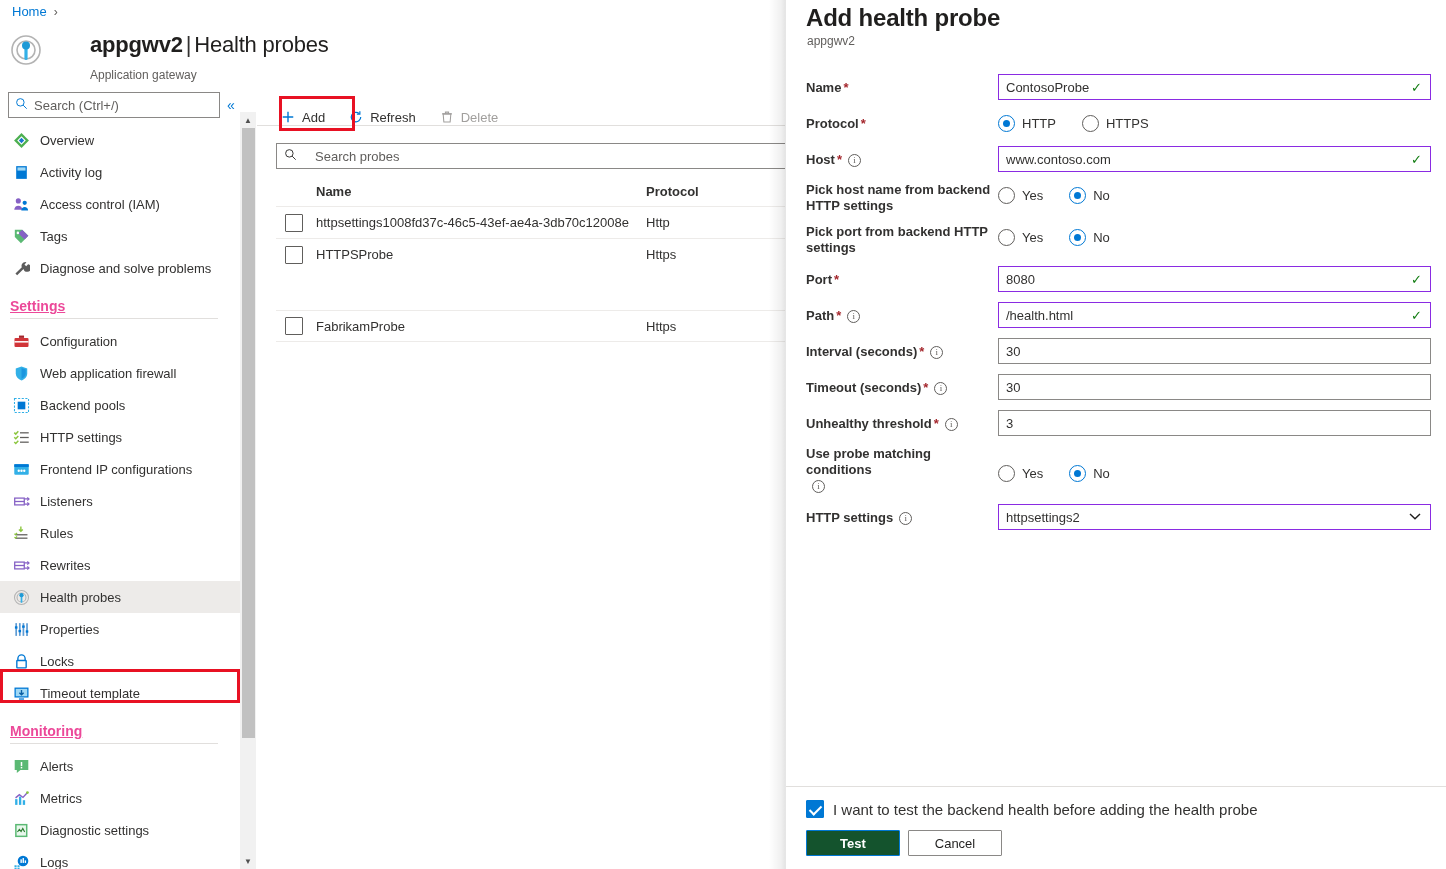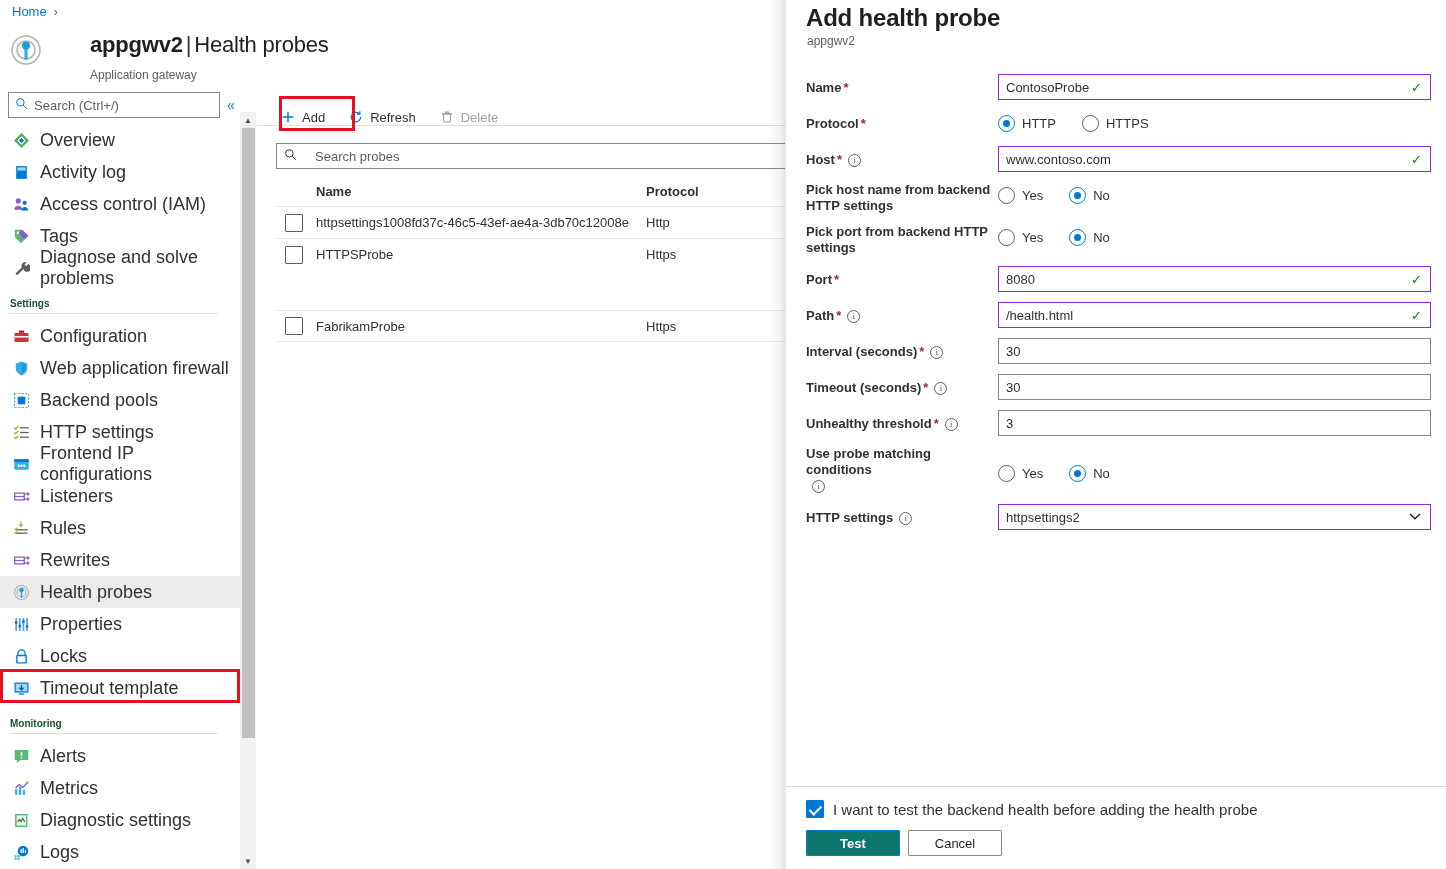--- a/index.html
+++ b/index.html
@@ -45,27 +45,28 @@
   .side-search input {
     border: 0; outline: 0; font-size: 13px; font-family: inherit;
     color: #323130; width: 176px; background: transparent; padding: 0;
   }
   .side-search input::placeholder { color: #605e5c; }
   .collapse-btn { margin-left: 7px; color: #0078d4; font-size: 14px; cursor: pointer; line-height: 1; }
 
   .nav-list { position: absolute; left: 0; top: 36px; width: 240px; height: 745px; overflow: hidden; }
   .nav-item {
     height: 32px; display: flex; align-items: center; padding-left: 13px;
-    font-size: 18px; color: #323130; cursor: pointer; gap: 10px;
+    font-size: 13px; color: #323130; cursor: pointer; gap: 10px;
   }
   .nav-item.selected { background: #edebe9; }
   .nav-ico { width: 17px; height: 17px; flex: none; display: block; }
   .nav-group {
-    font-size: 10px; font-weight: 600; color: #14532d;
+    font-size: 14px; font-weight: 600; color: #ec4899;
     padding: 14px 0 4px 10px;
+    text-decoration: underline;
   }
   .nav-rule { height: 1px; background: #e1dfdd; margin: 0 22px 6px 10px; }
 
   
   .hp-highlight {
     position: absolute; left: 0; top: 581px; width: 240px; height: 34px;
     border: 3px solid #e81123; pointer-events: none; z-index: 6;
   }
 
   
@@ -184,21 +185,21 @@
   .chk::after {
     content: ""; position: absolute; left: 5px; top: 2px; width: 5px; height: 10px;
     border: solid #fff; border-width: 0 2px 2px 0; transform: rotate(45deg);
   }
   .btn-row { display: flex; gap: 8px; margin-top: 12px; }
   .btn {
     height: 26px; min-width: 94px; padding: 0 14px; font-size: 13px;
     font-family: inherit; display: flex; align-items: center; justify-content: center;
     cursor: pointer; border-radius: 1px;
   }
-  .btn.primary { background: #0f766e; color: #fff; border: 1px solid #0078d4; font-weight: 600; }
+  .btn.primary { background: #14532d; color: #fff; border: 1px solid #0078d4; font-weight: 600; }
   .btn.secondary { background: #fff; color: #201f1e; border: 1px solid #8a8886; }
 </style>
 </head>
 <body>
 
 <div id="root">
 
   <div class="breadcrumb">
     <span class="crumb">Home</span>
     <span class="sep">›</span>

